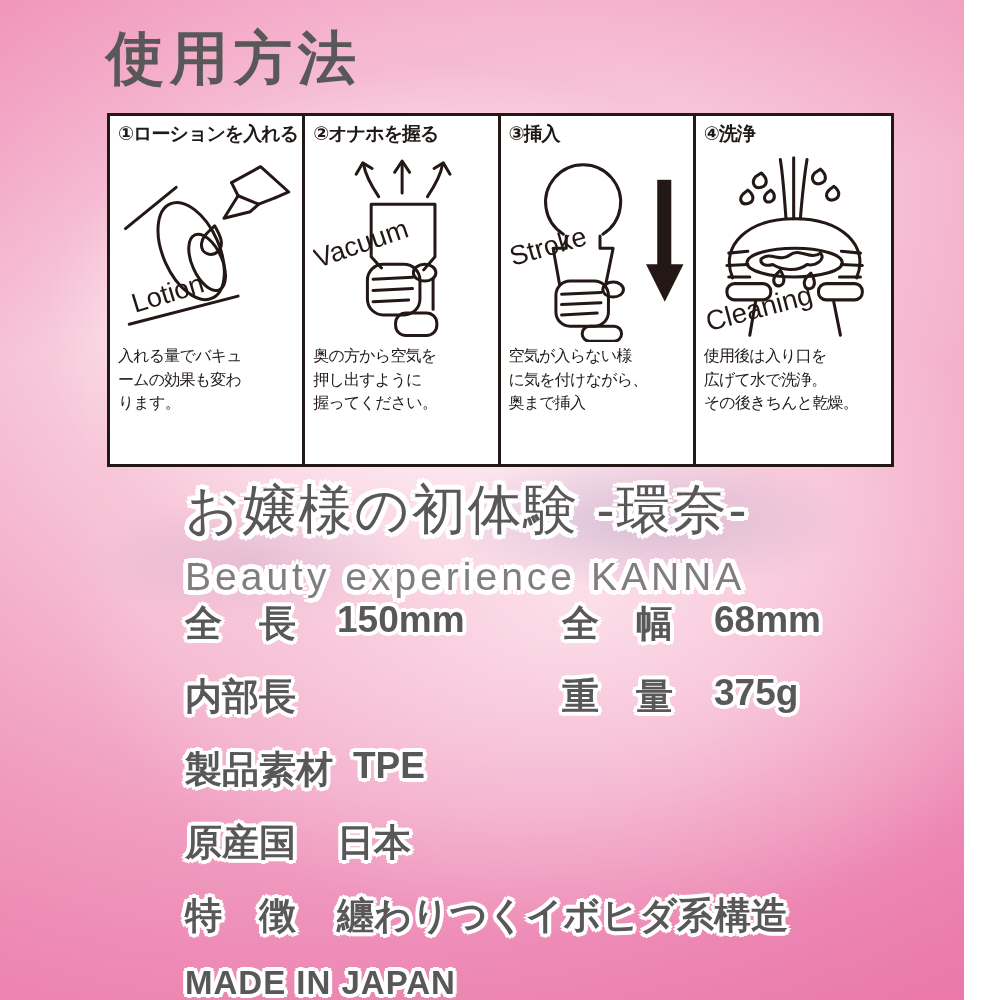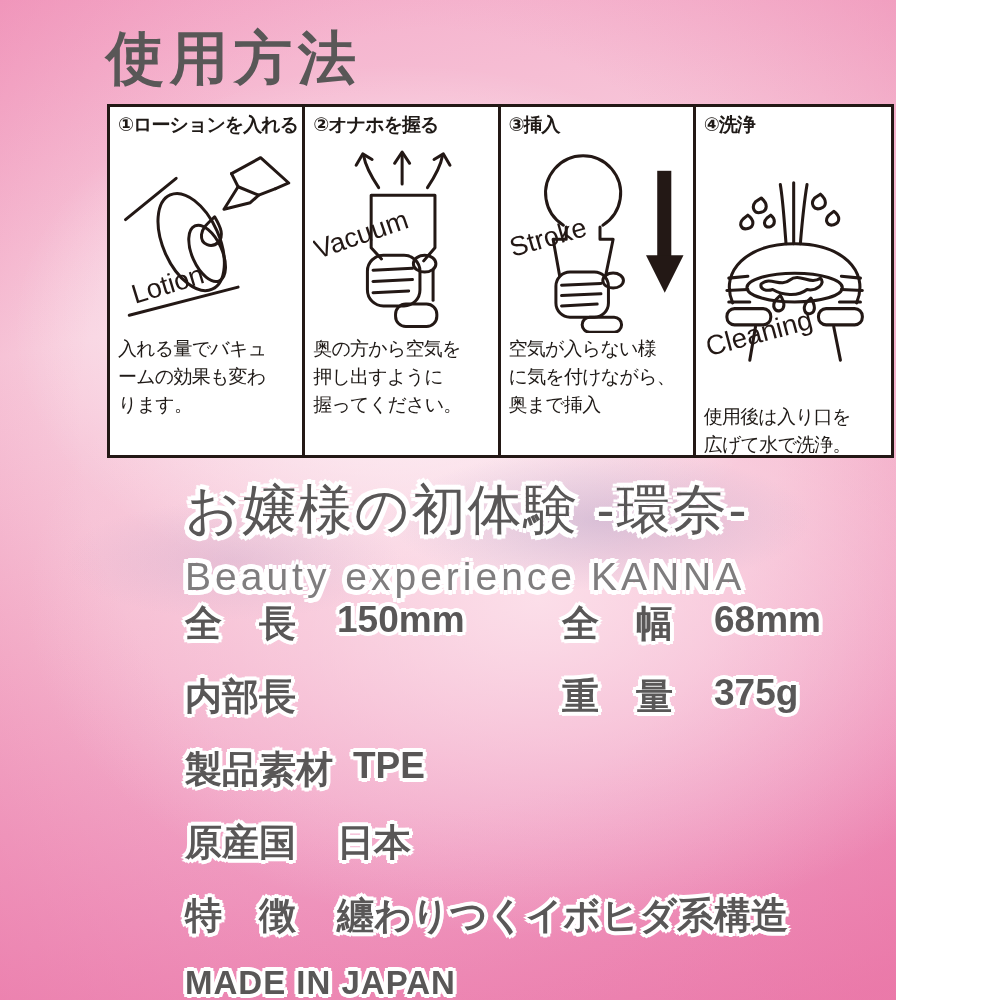--- a/index.html
+++ b/index.html
@@ -1,62 +1,62 @@
 <!DOCTYPE html>
 <html><head>
 <meta charset="utf-8">
 <style>
   html,body{margin:0;padding:0;}
   body{
     width:1000px;height:1000px;overflow:hidden;
     font-family:"Liberation Sans","DejaVu Sans",sans-serif;
   }
   .canvas{
-    position:relative;width:896px;height:1000px;overflow:hidden;
+    position:relative;width:964px;height:1000px;overflow:hidden;
     background:
       radial-gradient(300px 100px at 67% 52%, rgba(168,152,192,0.40), rgba(168,152,192,0) 70%),
       radial-gradient(240px 85px at 26% 56%, rgba(168,152,192,0.22), rgba(168,152,192,0) 70%),
       radial-gradient(500px 340px at 45% 33%, rgba(255,252,253,0.95), rgba(255,252,253,0) 78%),
       radial-gradient(640px 420px at 60% 60%, rgba(253,230,238,0.85), rgba(253,230,238,0) 80%),
       radial-gradient(75% 75% at 48% 42%, rgba(255,255,255,0) 52%, rgba(233,110,160,0.50) 100%),
       linear-gradient(168deg, #f4abc9 0%, #f8cfde 30%, #f5b8cf 55%, #f09cc2 80%, #ec84b2 100%);
   }
 
   
   .page-title{
     position:absolute;left:106px;top:20px;
     font-size:58px;font-weight:900;color:#595757;letter-spacing:6px;
   }
 
   
   .panel{
-    position:absolute;left:107px;top:104px;width:787px;height:354px;
+    position:absolute;left:107px;top:113px;width:787px;height:354px;
     box-sizing:border-box;background:#ffffff;border:3px solid #231815;
     display:grid;grid-template-columns:1fr 1fr 1fr 1fr;
   }
   .step{
     box-sizing:border-box;border-right:3px solid #231815;
     padding:5px 6px 6px 8px;display:flex;flex-direction:column;overflow:hidden;
   }
-  .step:last-child{border-right:none;gap:34px;}
+  .step:last-child{border-right:none;}
   .step-heading{
     font-size:19px;font-weight:600;color:#1f1a17;
     letter-spacing:-1px;white-space:nowrap;
   }
   .illus{width:100%;height:194px;flex:none;margin-top:1px;}
   .illus path,.illus line,.illus ellipse,.illus circle,.illus rect,.illus polyline{
     fill:none;stroke:#231815;stroke-width:3.2;stroke-linecap:round;stroke-linejoin:round;
   }
   .illus .filled{fill:#231815;stroke:none;}
   .illus text{
     fill:#231815;stroke:none;font-size:29px;font-weight:500;
     font-family:"Liberation Sans","DejaVu Sans",sans-serif;
   }
   .step-desc{
-    font-size:19px;line-height:1.48;color:#1f1a17;font-weight:500;
+    font-size:16px;line-height:1.48;color:#1f1a17;font-weight:500;
     white-space:pre-line;letter-spacing:-0.8px;margin-top:2px;
   }
 
   
   .outline{
     text-shadow:
       -3px -3px 0 #fff,0 -3px 0 #fff,3px -3px 0 #fff,
       -3px 0 0 #fff,3px 0 0 #fff,
       -3px 3px 0 #fff,0 3px 0 #fff,3px 3px 0 #fff,
       -4px 0 0 #fff,4px 0 0 #fff,0 4px 0 #fff,0 -4px 0 #fff;

